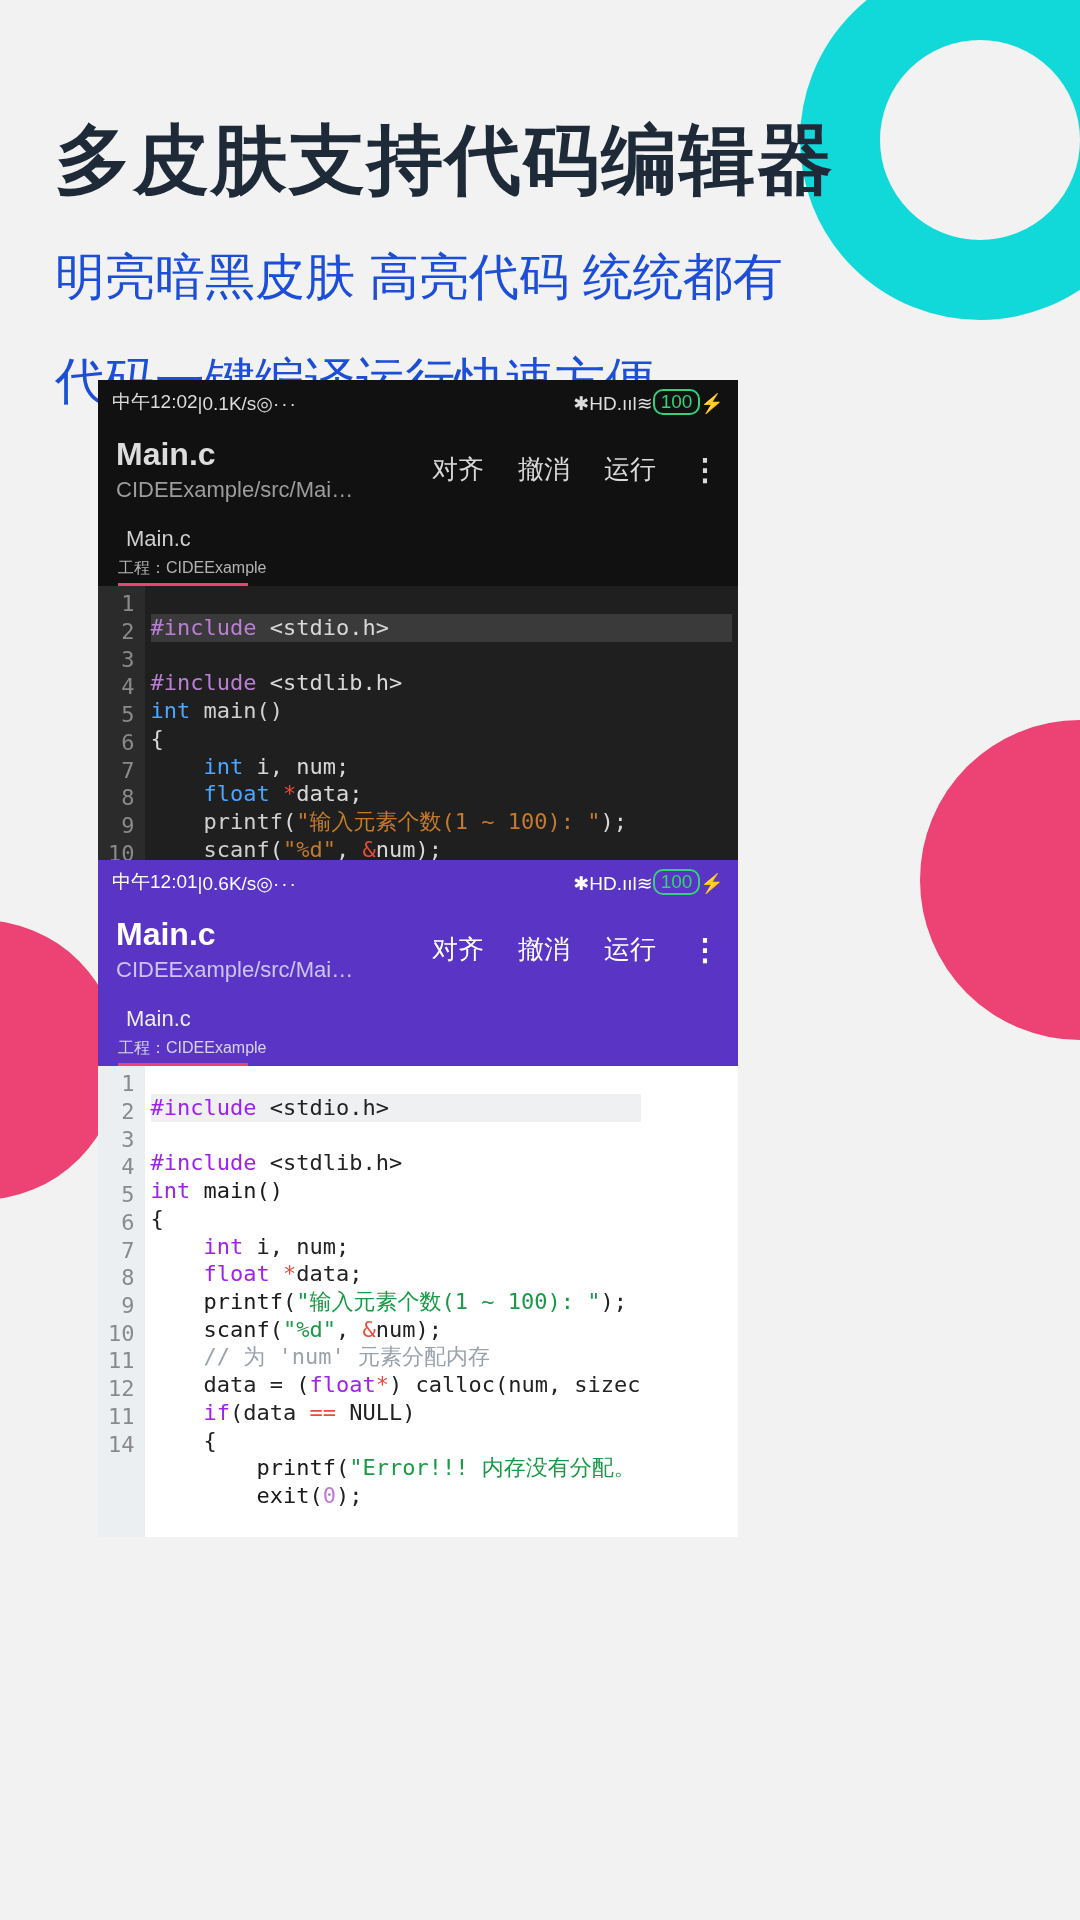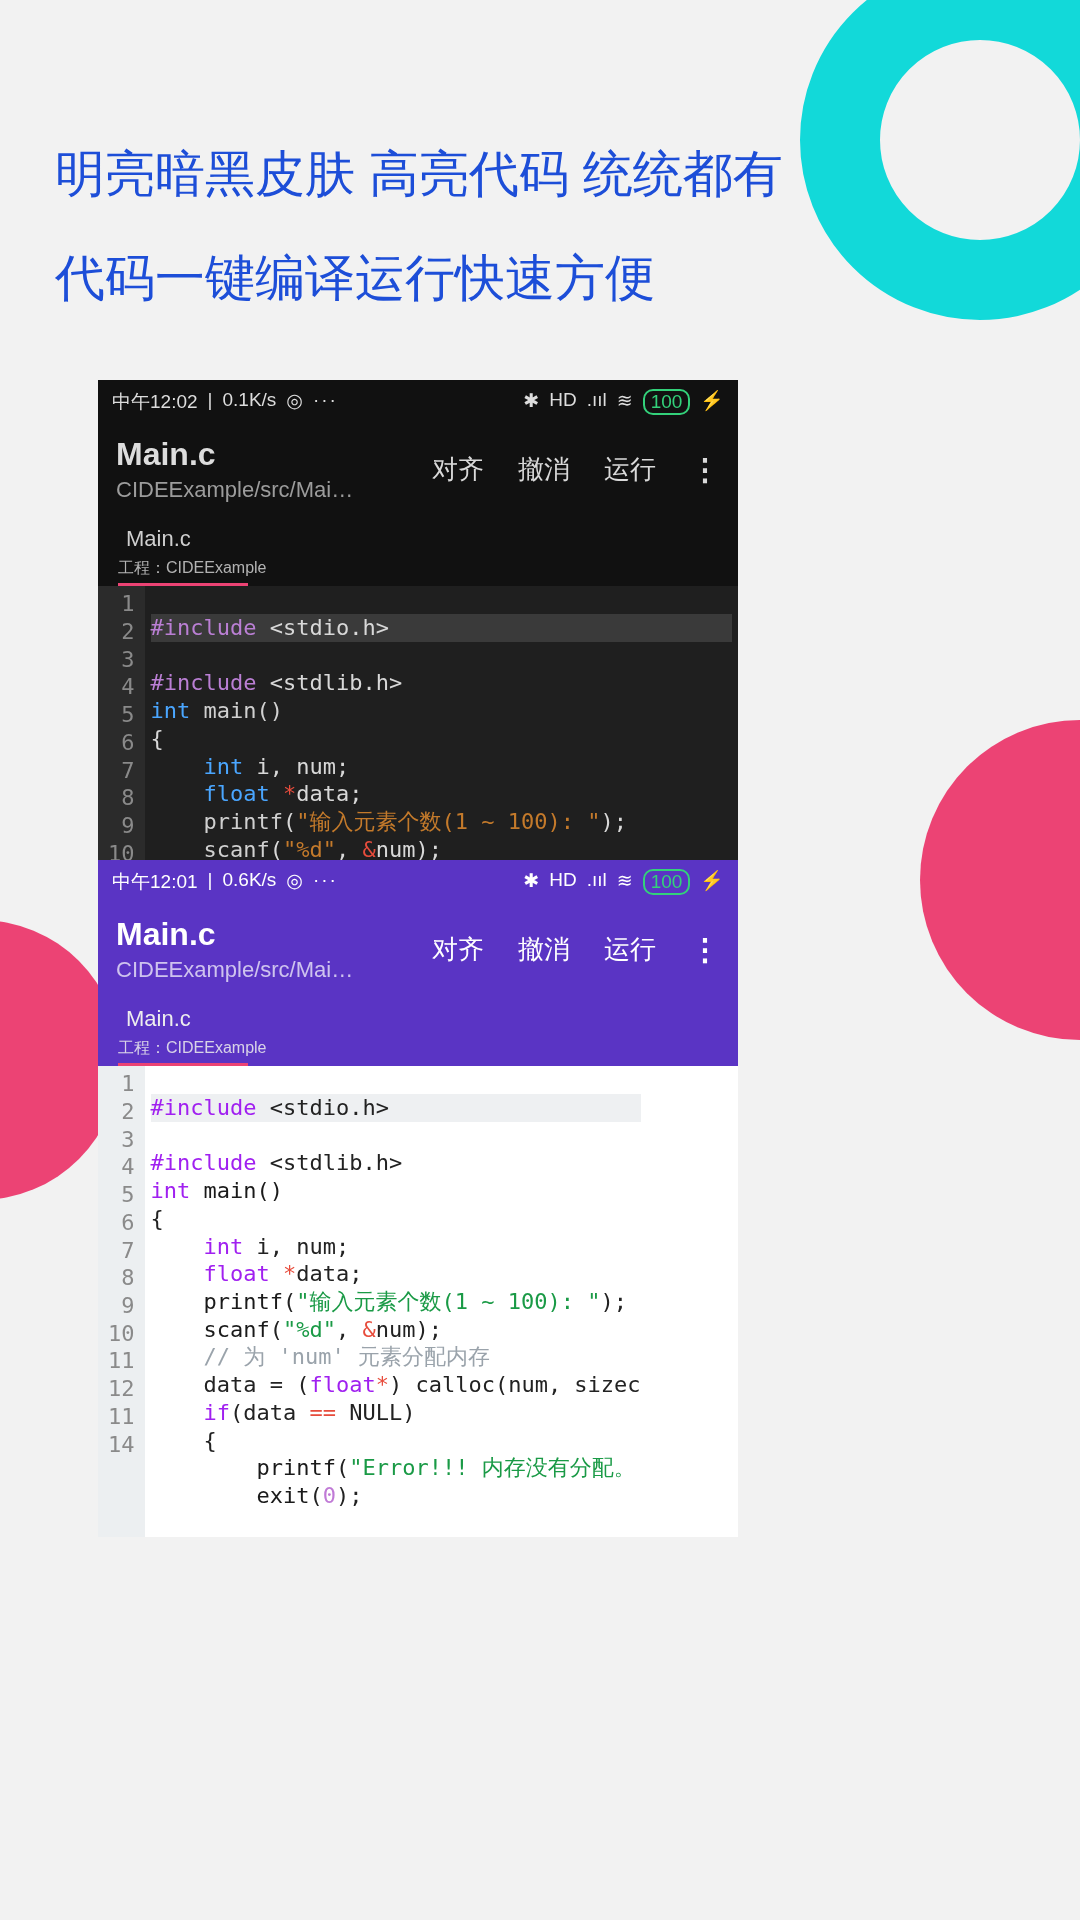--- a/index.html
+++ b/index.html
@@ -51,21 +51,21 @@
   width: 640px;
   box-shadow: 0 0 0 rgba(0,0,0,0);
 }
 .phone-shot.dark { top: 380px; background: #111; color: #ddd; width: 640px; }
 .phone-shot.light { top: 860px; background: #86efac; color: #222; width: 640px; }
 
 .status-bar {
   display: flex; align-items: center; justify-content: space-between;
   padding: 8px 14px; font-size: 19px; height: 44px;
 }
-.status-left, .status-right { display: flex; align-items: flex-start; gap: 10px; }
+.status-left, .status-right { display: flex; align-items: flex-end; }
 .status-left span, .status-right span { font-size: 19px; }
 .battery {
   display: inline-flex; align-items: center;
   border: 2px solid #33d17a; border-radius: 10px;
   padding: 0 6px; font-size: 14px; color: #33d17a; font-weight: 400;
 }
 .dots3 { letter-spacing: 2px; }
 
 .app-header {
   display: flex; align-items: center; justify-content: space-between;
@@ -125,20 +125,21 @@
 .c-cmt  { color: #5aa75a; }
 </style>
 </head>
 <body>
 
 <div class="deco-cyan-ring"></div>
 <div class="deco-pink-right"></div>
 <div class="deco-pink-left"></div>
 
 <div class="headline">
+  <h1>多皮肤支持代码编辑器</h1>
   <p>明亮暗黑皮肤 高亮代码 统统都有</p>
   <p>代码一键编译运行快速方便</p>
 </div>
 
 <div class="phone-shot dark">
   <div class="status-bar">
     <div class="status-left">
       <span>中午12:02</span>
       <span>|</span>
       <span>0.1K/s</span>

